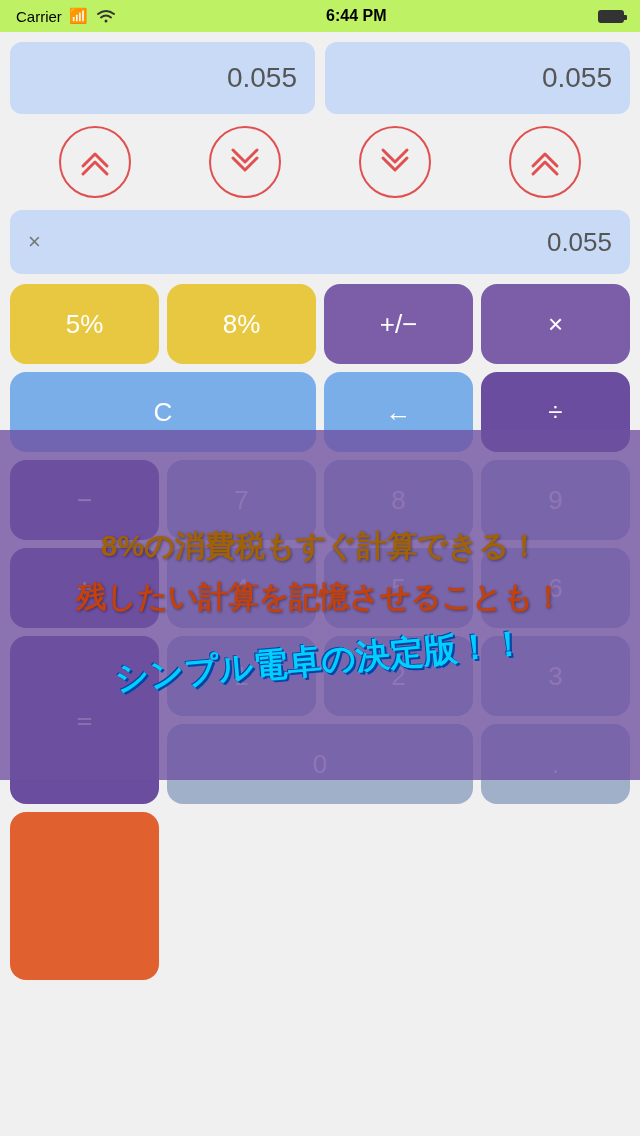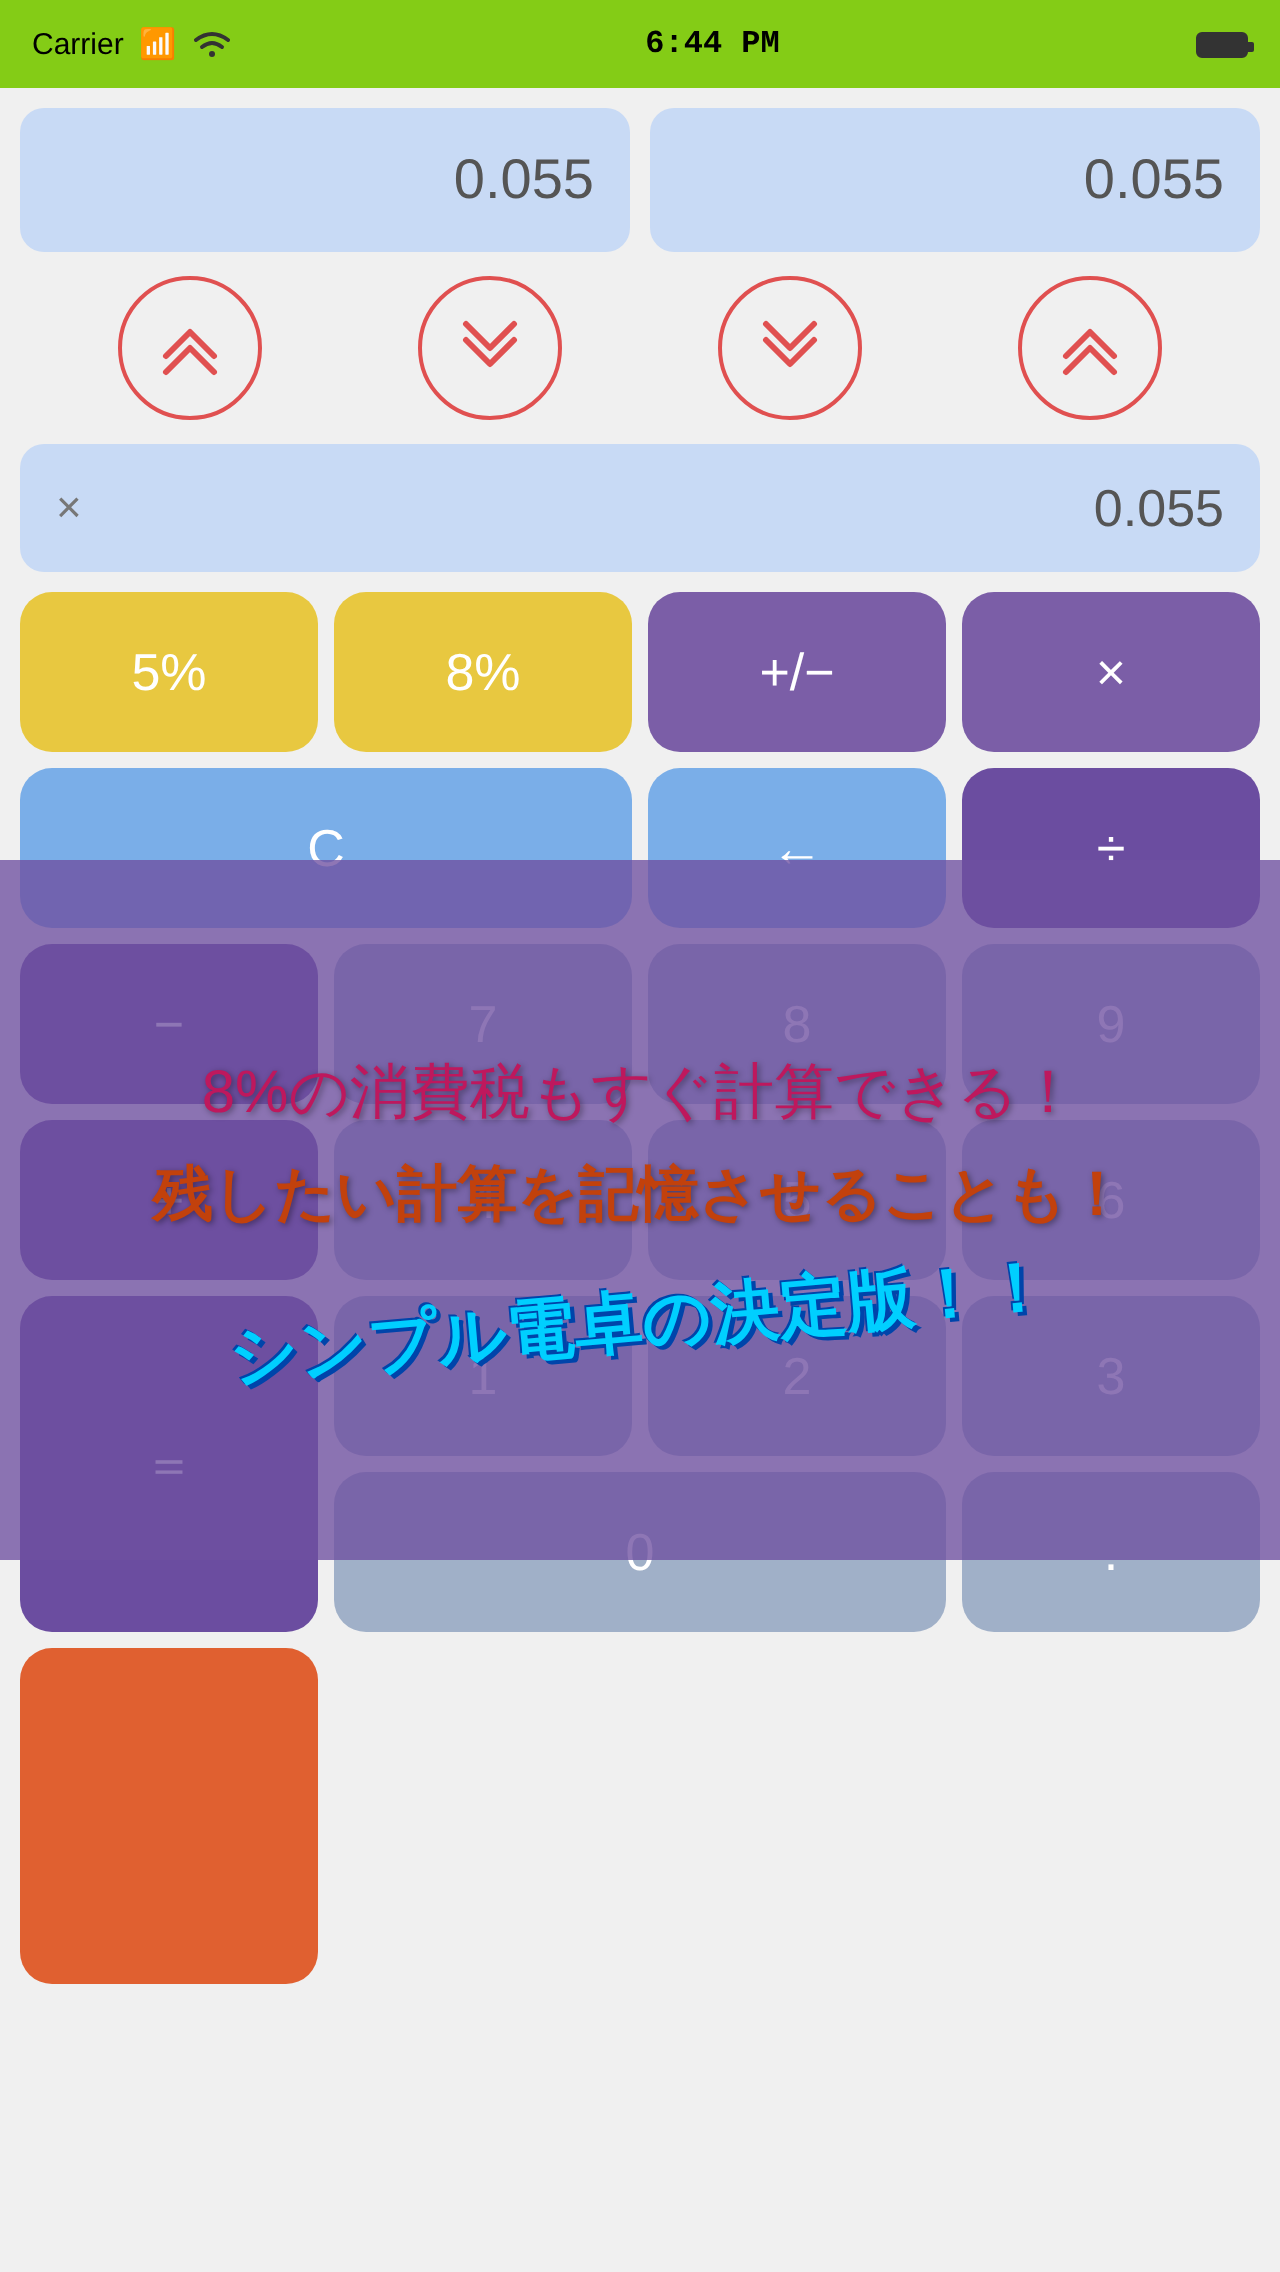--- a/index.html
+++ b/index.html
@@ -9,31 +9,31 @@
       height: 1136px;
       background: #f0f0f0;
       font-family: -apple-system, 'Helvetica Neue', Arial, sans-serif;
       overflow: hidden;
       position: relative;
     }
 
     
     .status-bar {
       width: 640px;
-      height: 44px;
-      background: #84cc16;
+      height: 32px;
+      background: #bef264;
       display: flex;
       align-items: center;
       justify-content: space-between;
       padding: 0 16px;
       font-size: 15px;
       font-weight: 500;
     }
     .status-left { display: flex; align-items: center; gap: 8px; }
-    .status-center { font-size: 16px; font-weight: 600; font-family: Liberation Mono, monospace; }
+    .status-center { font-size: 16px; font-weight: 600; }
     .status-right { display: flex; align-items: center; gap: 6px; }
     .battery-icon {
       width: 26px; height: 13px;
       border: 2px solid #333;
       border-radius: 3px;
       position: relative;
       background: #333;
     }
     .battery-icon::after {
       content: '';
@@ -145,22 +145,22 @@
       background: rgba(110, 80, 160, 0.78);
       display: flex;
       flex-direction: column;
       align-items: center;
       justify-content: center;
       padding: 20px;
       z-index: 10;
     }
     .overlay-text-1 {
       font-size: 30px;
-      font-weight: 400;
-      color: #be185d;
+      font-weight: 700;
+      color: #a16207;
       text-align: center;
       margin-bottom: 10px;
       text-shadow: 1px 1px 3px rgba(0,0,0,0.4);
     }
     .overlay-text-2 {
       font-size: 30px;
       font-weight: 700;
       color: #c2410c;
       text-align: center;
       margin-bottom: 20px;

